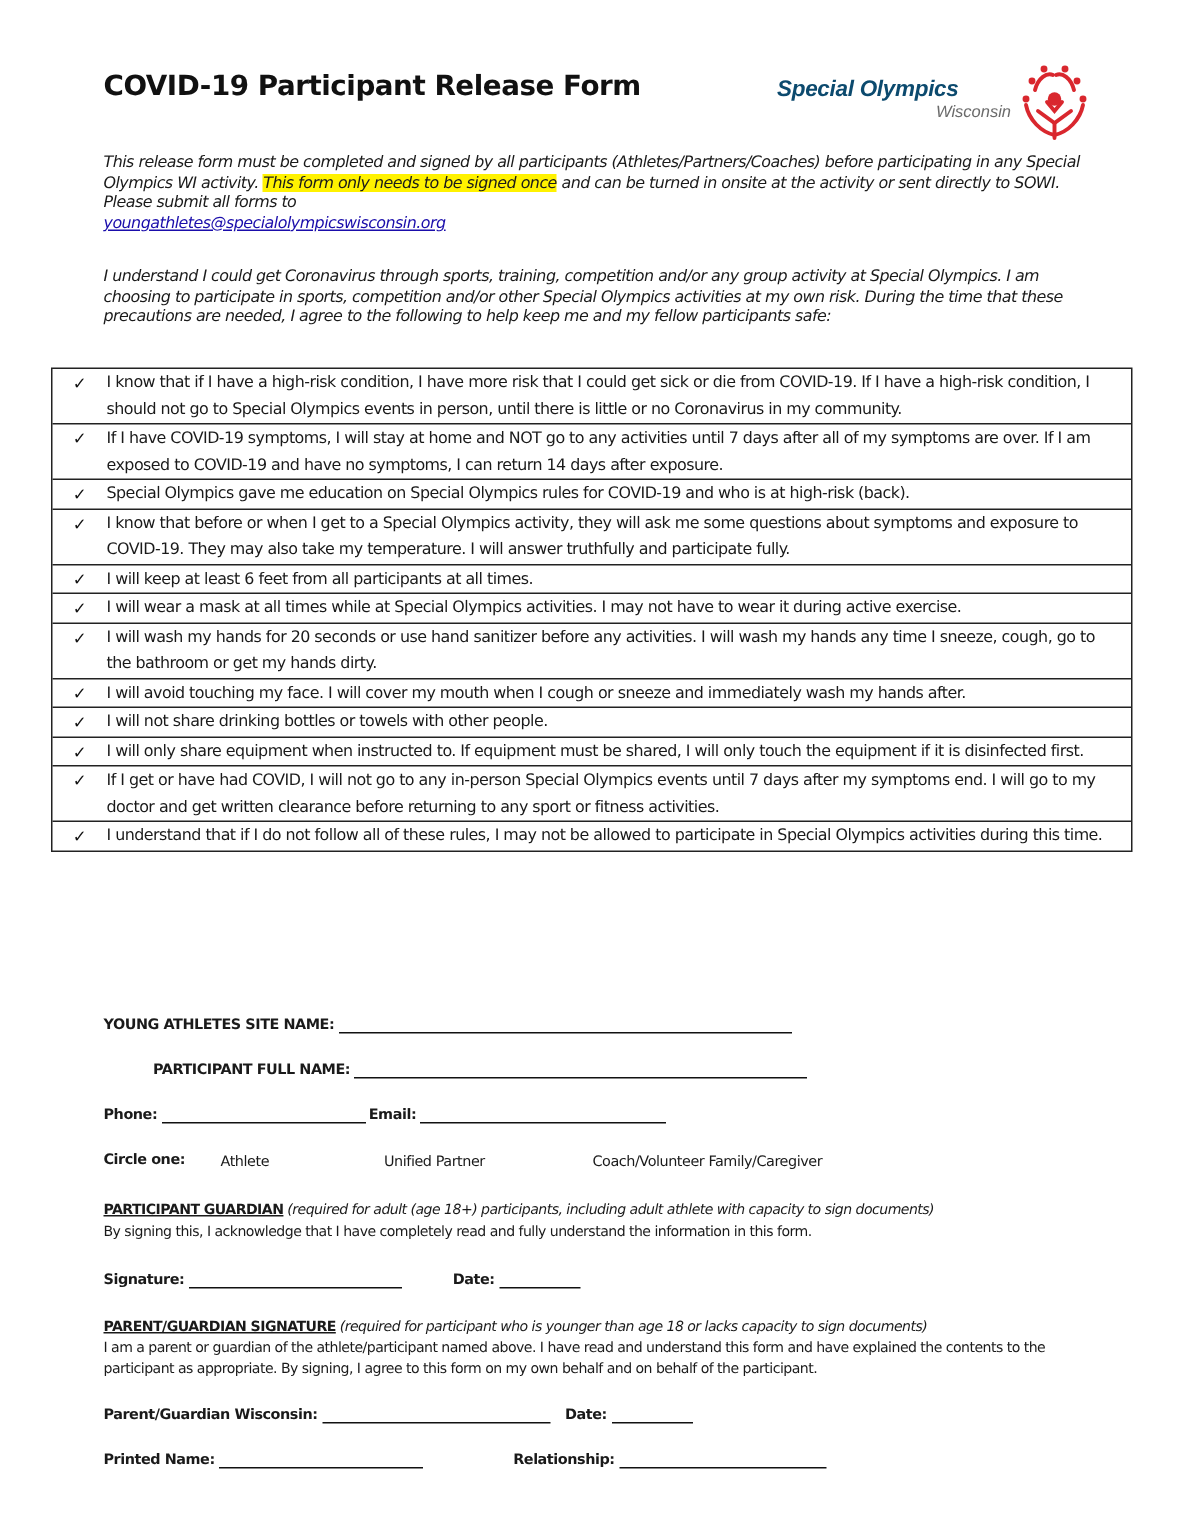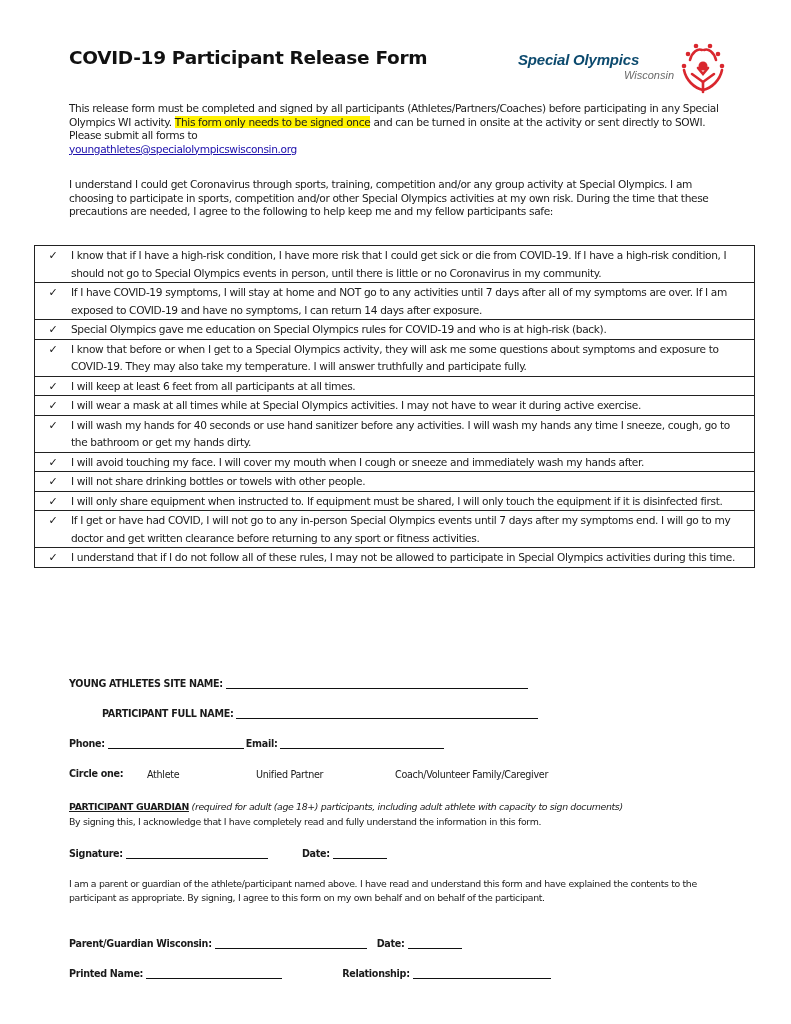--- a/index.html
+++ b/index.html
@@ -27,21 +27,21 @@
     .logo-sub {
       position: absolute; left: 106px; top: 29px;
       font-family: "Liberation Sans", sans-serif; font-style: italic;
       font-size: 11px; color: #6b6b6b; white-space: nowrap;
     }
     .logo-mark { position: absolute; left: 160px; top: 0; width: 50px; height: 56px; }
 
     .para {
       position: absolute; left: 69px; width: 660px;
       font-family: "DejaVu Sans", sans-serif;
-      font-size: 10.6px; line-height: 13.6px; letter-spacing: -0.35px; color: #1a1a1a;
+      font-size: 10.6px; line-height: 13.6px; letter-spacing: -0.35px; color: #1a1a1a; font-style: italic;
     }
     .p1 { top: 102px; }
     .p2 { top: 178px; }
     .hl { background: #fff200; }
     .email-link { color: #1a0dab; text-decoration: underline; }
 
     .rules {
       position: absolute; left: 34px; top: 245px; width: 721px;
       border: 1.3px solid #222; border-collapse: collapse;
     }
@@ -125,21 +125,21 @@
     <div class="rule">
         <span class="check">✓</span>
         <span class="rule-text">I will keep at least 6 feet from all participants at all times.</span>
       </div>
     <div class="rule">
         <span class="check">✓</span>
         <span class="rule-text">I will wear a mask at all times while at Special Olympics activities. I may not have to wear it during active exercise.</span>
       </div>
     <div class="rule">
         <span class="check">✓</span>
-        <span class="rule-text">I will wash my hands for 40 seconds or use hand sanitizer before any activities.   I will wash my hands any time I sneeze, cough, go to the bathroom or get my hands dirty.</span>
+        <span class="rule-text">I will wash my hands for 20 seconds or use hand sanitizer before any activities.   I will wash my hands any time I sneeze, cough, go to the bathroom or get my hands dirty.</span>
       </div>
     <div class="rule">
         <span class="check">✓</span>
         <span class="rule-text">I will avoid touching my face.  I will cover my mouth when I cough or sneeze and immediately wash my hands after.</span>
       </div>
     <div class="rule">
         <span class="check">✓</span>
         <span class="rule-text">I will not share drinking bottles or towels with other people.</span>
       </div>
     <div class="rule">
@@ -186,20 +186,21 @@
   </div>
 
   <div class="field-row" style="top:848px;">
     <span class="lbl">Signature:</span>
     <span class="line" style="width:142px;"></span>
     <span class="lbl" style="margin-left:34px;">Date:</span>
     <span class="line" style="width:54px;"></span>
   </div>
 
   <div class="sect" style="top:877px;">
+    <div><span class="sect-title">PARENT/GUARDIAN SIGNATURE</span><span class="sect-note"> (required for participant who is younger than age 18 or lacks capacity to sign documents)</span></div>
     <div style="line-height:13.5px;">I am a parent or guardian of the athlete/participant named above. I have read and understand this form and have explained the contents to the participant as appropriate. By signing, I agree to this form on my own behalf and on behalf of the participant.</div>
   </div>
 
   <div class="field-row" style="top:938px;">
     <span class="lbl">Parent/Guardian Wisconsin:</span>
     <span class="line" style="width:152px;"></span>
     <span class="lbl" style="margin-left:10px;">Date:</span>
     <span class="line" style="width:54px;"></span>
   </div>
 

